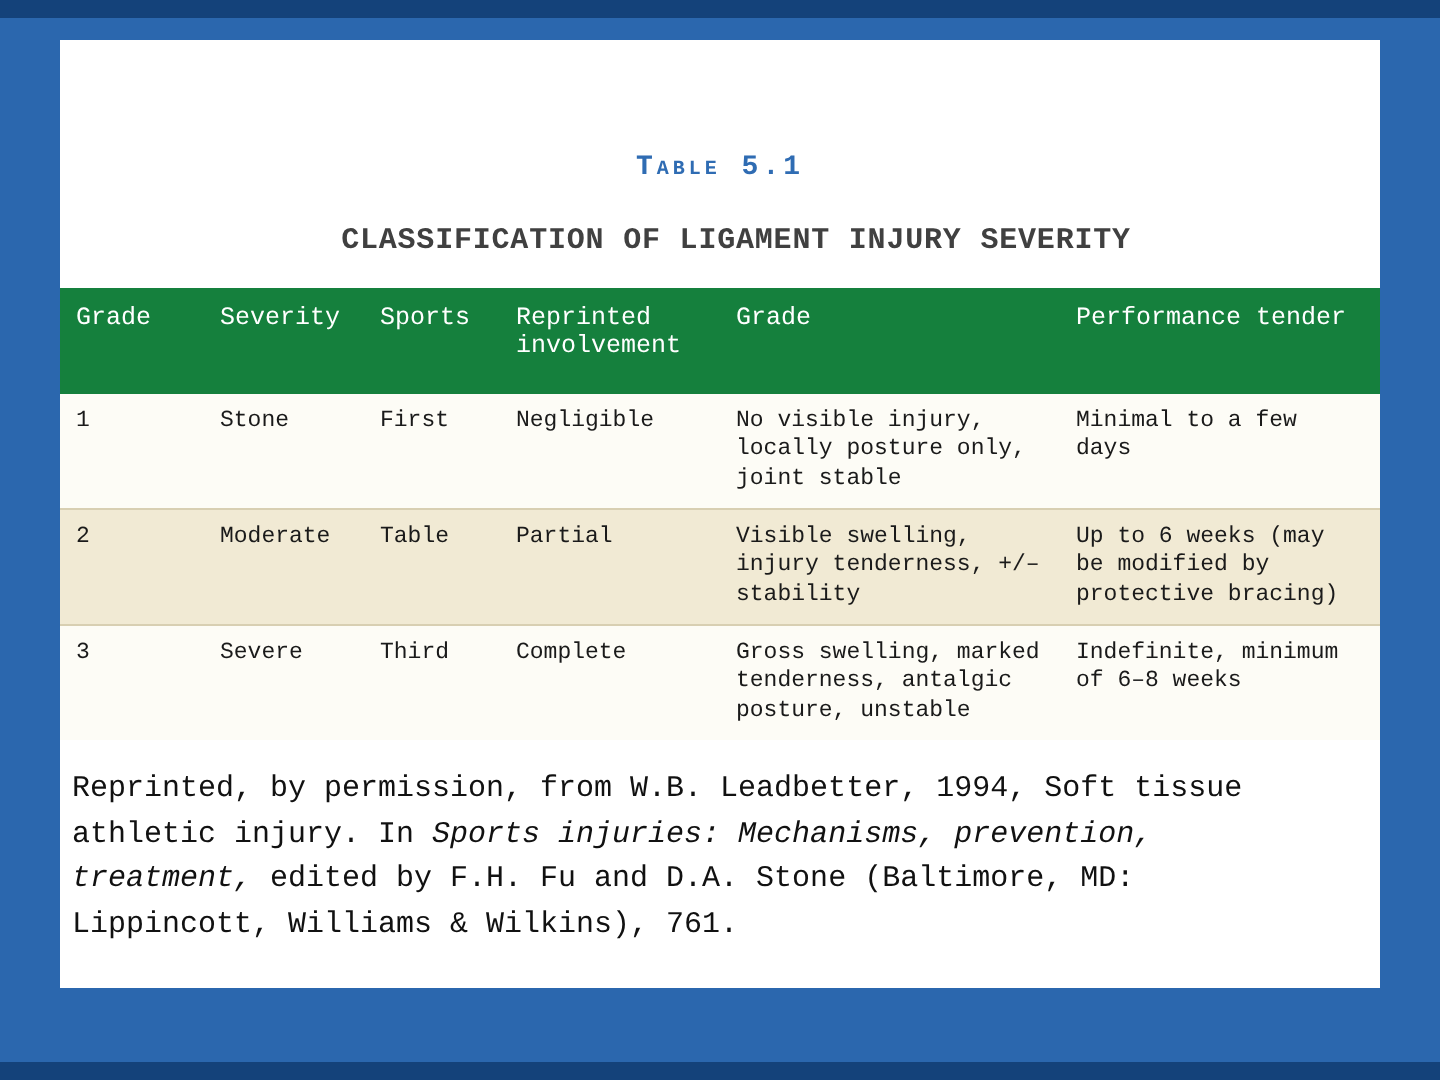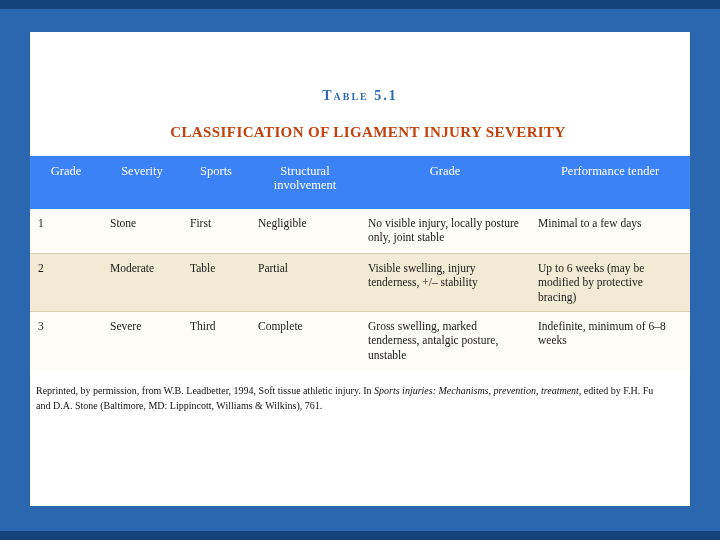--- a/index.html
+++ b/index.html
@@ -9,59 +9,60 @@
     background:#2b67ae;
   }
   .frame{
     position:relative;width:720px;height:540px;
     background:#2b67ae;overflow:hidden;
   }
   .strip{position:absolute;left:0;right:0;height:9px;background:#14427a;}
   .strip.top{top:0;}
   .strip.bottom{bottom:0;}
   .page{
-    position:absolute;left:30px;top:32px;width:660px;height:474px;
+    position:absolute;left:30px;top:20px;width:660px;height:474px;
     background:#ffffff;
+    font-family:Liberation Mono, monospace;
   }
   .table-label{
     margin-top:56px;text-align:center;
     font-variant:small-caps;font-weight:bold;letter-spacing:2px;
     color:#2f6cb3;font-size:14px;
   }
   .title{
     margin:20px 0 15px 16px;text-align:center;
-    font-size:15px;font-weight:bold;color:#c2410c;
+    font-size:15px;font-weight:bold;color:#404040;
     letter-spacing:0.4px;
   }
   table.severity{
     width:660px;border-collapse:collapse;table-layout:fixed;
   }
   table.severity col.c-grade{width:72px;}
   table.severity col.c-severity{width:80px;}
   table.severity col.c-degree{width:68px;}
   table.severity col.c-structural{width:110px;}
   table.severity col.c-exam{width:170px;}
   table.severity col.c-performance{width:160px;}
   table.severity th{
-    background:#3b82f6;color:#ffffff;
-    text-align:center;vertical-align:top;
+    background:#15803d;color:#ffffff;
+    text-align:left;vertical-align:top;
     font-weight:normal;font-size:12.5px;
     padding:8px 8px 16px 8px;line-height:1.15;
   }
   table.severity td{
     vertical-align:top;text-align:left;
     font-size:11.5px;color:#1a1a1a;line-height:1.25;
     padding:7px 8px 7px 8px;
   }
   tr.row-1 td{background:#fdfcf6;height:30px;}
   tr.row-2 td{background:#f1ead4;height:42px;border-top:1px solid #d8cfb2;}
   tr.row-3 td{background:#fdfcf6;height:42px;border-top:1px solid #d8cfb2;}
   .citation{
     margin:14px 20px 0 6px;
-    font-size:10px;color:#111111;line-height:1.5;
+    font-size:15px;color:#111111;line-height:1.5;
     max-width:624px;
   }
   .citation i{font-style:italic;}
 </style>
 </head>
 <body>
 
 <div class="frame">
   <div class="strip top"></div>
   <div class="strip bottom"></div>
@@ -79,21 +80,21 @@
           <col class="c-degree">
         <col class="c-structural">
           <col class="c-exam">
           <col class="c-performance">
       </colgroup>
       <thead>
         <tr>
           <th>Grade</th>
           <th>Severity</th>
           <th>Sports</th>
-          <th>Structural involvement</th>
+          <th>Reprinted involvement</th>
           <th>Grade</th>
           <th>Performance tender</th>
         </tr>
       </thead>
       <tbody>
         <tr class="row-1">
           <td>1</td>
           <td>Stone</td>
           <td>First</td>
           <td>Negligible</td>

